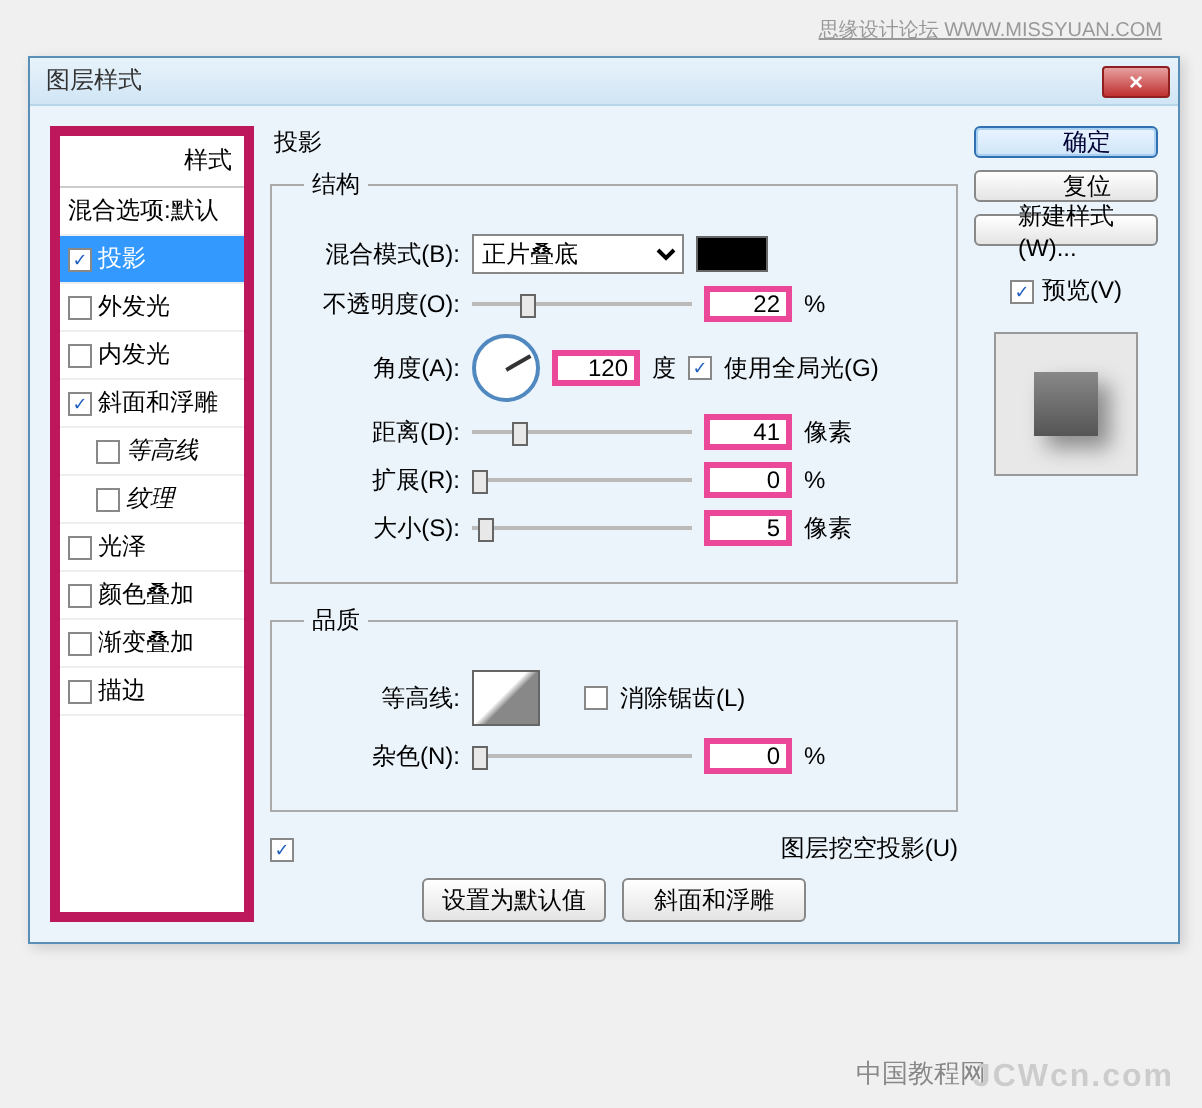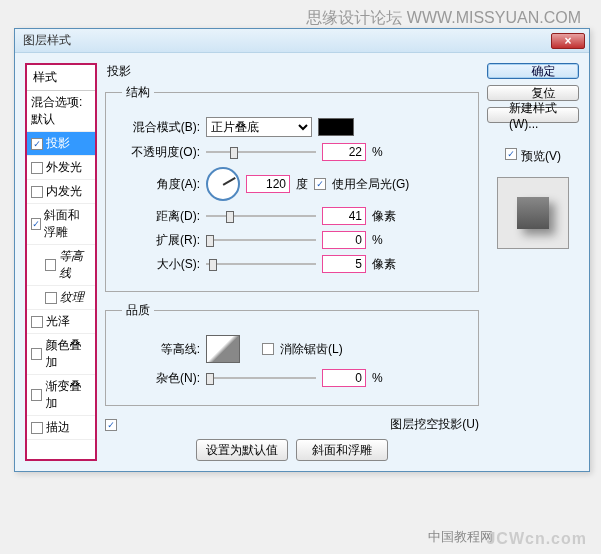--- a/index.html
+++ b/index.html
@@ -1,53 +1,53 @@
 <!DOCTYPE html>
 <html><head>
 <meta charset="utf-8">
 <style>
 * { box-sizing: border-box; font-family: "Microsoft YaHei", SimSun, sans-serif; font-size: 12px; }
 body { margin: 0; background: #f0f0f0; padding: 0; width: 601px; height: 554px; position: relative; }
-.watermark-top { position: absolute; top: 8px; right: 20px; color: #999; font-size: 16px; }
+.watermark-top { position: absolute; top: 8px; right: 20px; color: #999; font-size: 10px; text-decoration: underline; }
 .watermark-bottom { position: absolute; bottom: 6px; right: 14px; color: #ccc; font-size: 16px; font-weight: bold; letter-spacing: 1px; }
 .watermark-bottom2 { position: absolute; bottom: 8px; right: 108px; color: #888; font-size: 13px; }
 .dialog { position: absolute; left: 14px; top: 28px; width: 576px; border: 1px solid #5a8fb8; background: #15803d; box-shadow: 2px 2px 6px rgba(0,0,0,0.15); }
 .titlebar { height: 24px; background: linear-gradient(#e8f3fb,#d0e5f5); border-bottom: 1px solid #b8d4e8; display: flex; align-items: center; justify-content: space-between; padding: 0 4px 0 8px; }
 .title { color: #333; }
 .close-btn { width: 34px; height: 16px; background: linear-gradient(#e7a0a0,#c03030); border: 1px solid #902020; border-radius: 2px; color: #fff; display: flex; align-items: center; justify-content: center; font-weight: bold; line-height: 1; }
 .body { display: flex; padding: 10px; gap: 8px; background: #ebf4fb; }
-.style-list { width: 72px; border: 2px solid #be185d; background: #fff; }
+.style-list { width: 102px; border: 5px solid #be185d; background: #fff; text-align: right; }
 .style-header { padding: 4px 6px; border-bottom: 1px solid #ccc; }
 .style-row { padding: 3px 4px; display: flex; align-items: center; gap: 3px; border-bottom: 1px solid #eee; }
 .style-row.selected { background: #3399ff; color: #fff; }
 .style-sub { padding-left: 18px; font-style: italic; }
 .cb { width: 12px; height: 12px; border: 1px solid #888; background: #fff; display: inline-flex; align-items: center; justify-content: center; font-size: 9px; color: #2060c0; }
 .cb.checked::after { content: "✓"; }
 .main { flex: 1; }
 .section-title { margin-bottom: 4px; padding-left: 2px; }
 fieldset { border: 1px solid #aaa; margin: 0 0 10px 0; padding: 10px 10px 12px 16px; }
 legend { padding: 0 4px; }
 .row { display: flex; align-items: center; gap: 6px; margin: 6px 0; }
 .lbl { width: 78px; text-align: right; }
 select { width: 106px; height: 20px; border: 1px solid #888; background: #fff; }
 .swatch { width: 36px; height: 18px; background: #000; border: 1px solid #666; }
 .slider { position: relative; flex: 1; max-width: 110px; height: 14px; }
 .slider::before { content: ""; position: absolute; left: 0; right: 0; top: 6px; height: 2px; background: #bbb; }
 .thumb { position: absolute; top: 2px; width: 8px; height: 12px; background: #e8e8e8; border: 1px solid #666; }
-.num { width: 44px; height: 18px; border: 1px solid #ec4899; background: #fff; text-align: right; padding: 0 3px; }
+.num { width: 44px; height: 18px; border: 3px solid #ec4899; background: #fff; text-align: right; padding: 0 3px; }
 .unit { width: 26px; }
 .angle-dial { width: 34px; height: 34px; border: 2px solid #5088c0; border-radius: 50%; background: #fff; position: relative; }
 .angle-dial::after { content: ""; position: absolute; left: 50%; top: 50%; width: 14px; height: 1.5px; background: #333; transform-origin: left center; transform: rotate(-30deg); }
 .contour { width: 34px; height: 28px; border: 1px solid #666; background: linear-gradient(135deg,#fff 0%,#fff 45%,#888 55%,#888 100%); }
 .btnrow { display: flex; gap: 8px; justify-content: center; margin-top: 6px; }
 .btn { min-width: 92px; height: 22px; border: 1px solid #888; background: linear-gradient(#fff,#e4e4e4); border-radius: 3px; display: flex; align-items: center; justify-content: center; }
 .sidebar { width: 92px; display: flex; flex-direction: column; gap: 6px; align-items: stretch; }
 .side-btn { height: 16px; border: 1px solid #888; background: linear-gradient(#fff,#e4e4e4); border-radius: 3px; display: flex; align-items: center; justify-content: center; padding-left: 21px; }
 .side-btn.primary { border: 1px solid #3070b0; background: linear-gradient(#eaf4ff,#cfe6f8); color: #003; box-shadow: 0 0 0 1px #a8d0f0 inset; }
-.preview-chk { display: flex; gap: 4px; margin-top: 19px; justify-content: center; }
+.preview-chk { display: flex; align-items: center; gap: 4px; margin-top: 8px; justify-content: center; }
 .preview-box { margin-top: 6px; width: 72px; height: 72px; border: 1px solid #999; background: #e8e8e8; align-self: center; display: flex; align-items: center; justify-content: center; }
 .preview-inner { width: 32px; height: 32px; background: linear-gradient(#888,#555); box-shadow: 6px 6px 10px rgba(0,0,0,0.4); }
 </style>
 </head>
 <body>
 
 <div class="watermark-top">思缘设计论坛  WWW.MISSYUAN.COM</div>
 
 <div class="dialog">
   <div class="titlebar">

